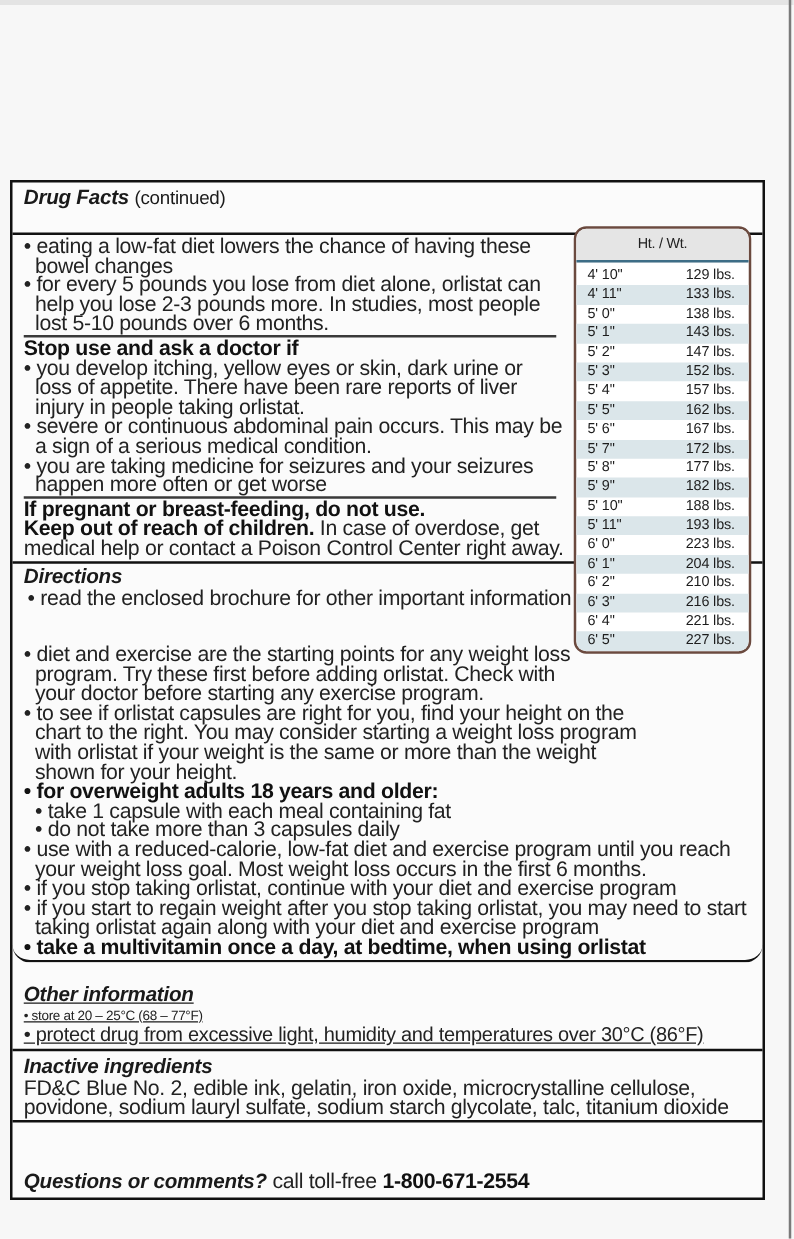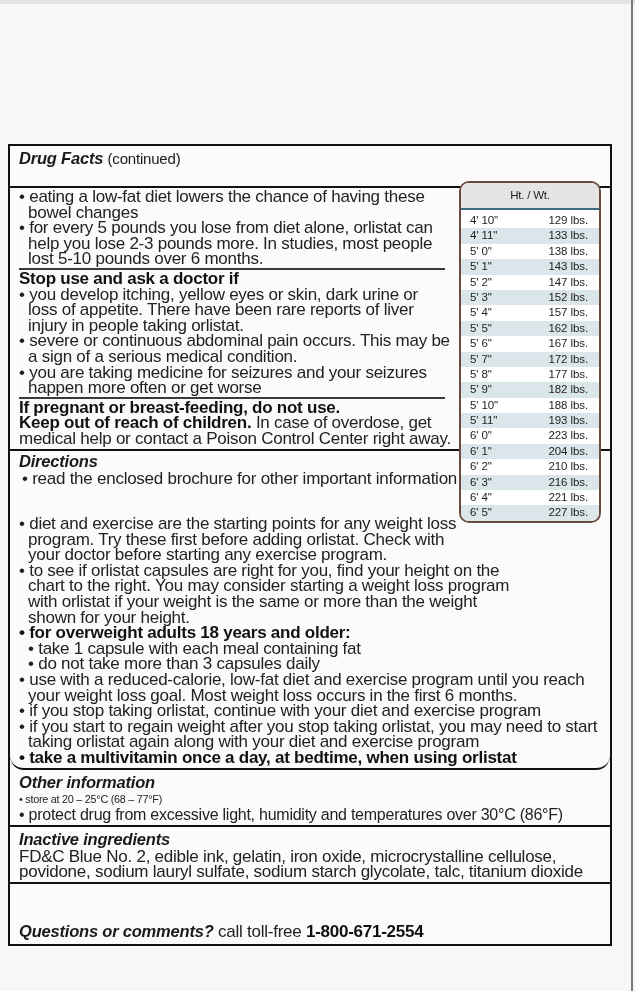--- a/index.html
+++ b/index.html
@@ -157,21 +157,21 @@
     </div>
     <div class="txt b bl">• for overweight adults 18 years and older:</div>
     <div class="txt bl2">• take 1 capsule with each meal containing fat</div>
     <div class="txt bl2">• do not take more than 3 capsules daily</div>
     <div class="txt bl">• use with a reduced-calorie, low-fat diet and exercise program until you reach your weight loss goal. Most weight loss occurs in the first 6 months.</div>
     <div class="txt bl">• if you stop taking orlistat, continue with your diet and exercise program</div>
     <div class="txt bl">• if you start to regain weight after you stop taking orlistat, you may need to start taking orlistat again along with your diet and exercise program</div>
     <div class="txt b bl">• take a multivitamin once a day, at bedtime, when using orlistat</div>
   </div>
 
-  <div class="section" style="padding-top:3px;">
+  <div class="section" style="padding-top:17px;text-decoration:underline;">
     <div class="heading">Other information</div>
     <div class="txt bl" style="font-size:10.8px;">• store at 20 – 25°C (68 – 77°F)</div>
     <div class="txt bl" style="font-size:16px;">• protect drug from excessive light, humidity and temperatures over 30°C (86°F)</div>
   </div>
 
   <div class="section" style="padding-top:3px;">
     <div class="heading">Inactive ingredients</div>
     <div class="txt">FD&amp;C Blue No. 2, edible ink, gelatin, iron oxide, microcrystalline cellulose, povidone, sodium lauryl sulfate, sodium starch glycolate, talc, titanium dioxide</div>
   </div>
 

